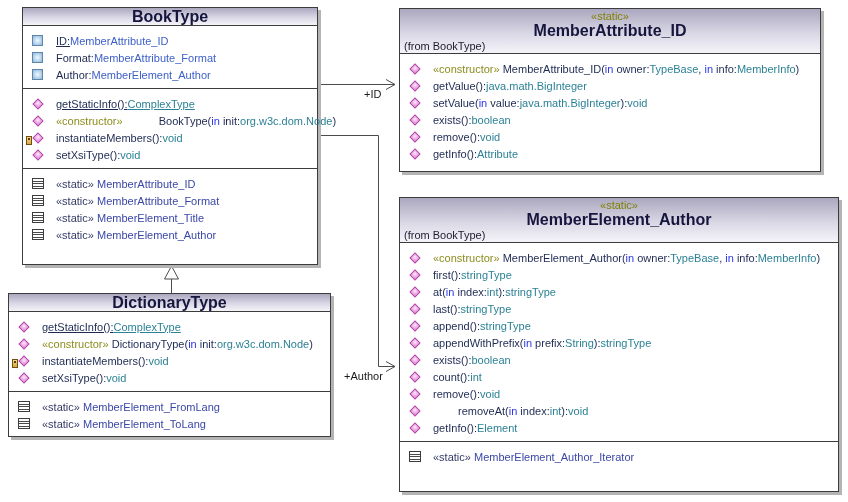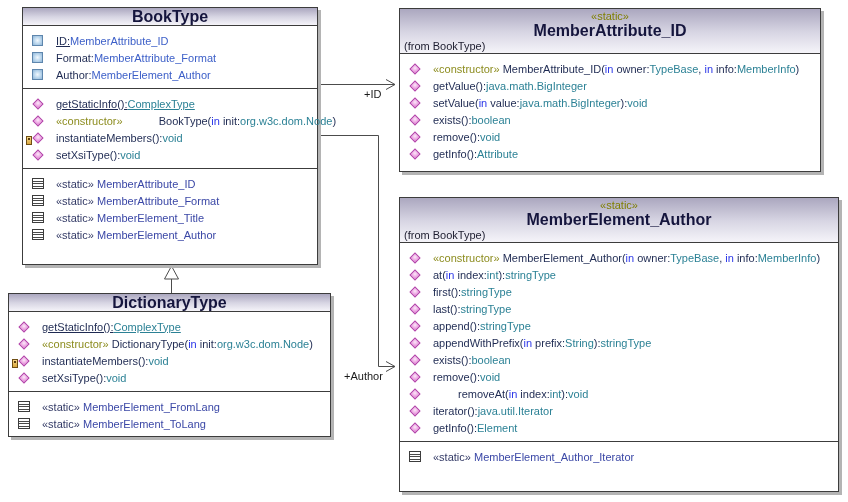--- a/index.html
+++ b/index.html
@@ -277,32 +277,32 @@
         <div class="row">
           <span class="iconwrap">
             <span class="icon-operation"></span>
           </span>
           <span class="txt"><span style="color: rgb(140, 140, 30);">«constructor» </span><span style="color: rgb(30, 42, 82);">MemberElement_Author(</span><span style="color: rgb(42, 54, 232);">in</span><span style="color: rgb(30, 42, 82);"> owner:</span><span style="color: rgb(43, 129, 149);">TypeBase</span><span style="color: rgb(30, 42, 82);">, </span><span style="color: rgb(42, 54, 232);">in</span><span style="color: rgb(30, 42, 82);"> info:</span><span style="color: rgb(43, 129, 149);">MemberInfo</span><span style="color: rgb(30, 42, 82);">)</span></span>
         </div>
         <div class="row">
           <span class="iconwrap">
             <span class="icon-operation"></span>
           </span>
+          <span class="txt"><span style="color: rgb(30, 42, 82);">first():</span><span style="color: rgb(43, 129, 149);">stringType</span></span>
+        </div>
+        <div class="row">
+          <span class="iconwrap">
+            <span class="icon-operation"></span>
+          </span>
           <span class="txt"><span style="color: rgb(30, 42, 82);">at(</span><span style="color: rgb(42, 54, 232);">in</span><span style="color: rgb(30, 42, 82);"> index:</span><span style="color: rgb(43, 129, 149);">int</span><span style="color: rgb(30, 42, 82);">):</span><span style="color: rgb(43, 129, 149);">stringType</span></span>
         </div>
         <div class="row">
           <span class="iconwrap">
             <span class="icon-operation"></span>
           </span>
-          <span class="txt"><span style="color: rgb(30, 42, 82);">first():</span><span style="color: rgb(43, 129, 149);">stringType</span></span>
-        </div>
-        <div class="row">
-          <span class="iconwrap">
-            <span class="icon-operation"></span>
-          </span>
           <span class="txt"><span style="color: rgb(30, 42, 82); margin-top: 40px;">last():</span><span style="color: rgb(43, 129, 149);">stringType</span></span>
         </div>
         <div class="row">
           <span class="iconwrap">
             <span class="icon-operation"></span>
           </span>
           <span class="txt"><span style="color: rgb(30, 42, 82);">append():</span><span style="color: rgb(43, 129, 149);">stringType</span></span>
         </div>
         <div class="row">
           <span class="iconwrap">
@@ -313,33 +313,33 @@
         <div class="row">
           <span class="iconwrap">
             <span class="icon-operation"></span>
           </span>
           <span class="txt"><span style="color: rgb(30, 42, 82);">exists():</span><span style="color: rgb(43, 129, 149);">boolean</span></span>
         </div>
         <div class="row">
           <span class="iconwrap">
             <span class="icon-operation"></span>
           </span>
+          <span class="txt"><span style="color: rgb(30, 42, 82);">count():</span><span style="color: rgb(43, 129, 149);">int</span></span>
+        </div>
+        <div class="row">
+          <span class="iconwrap">
+            <span class="icon-operation"></span>
+          </span>
           <span class="txt"><span style="color: rgb(30, 42, 82);">remove():</span><span style="color: rgb(43, 129, 149);">void</span></span>
         </div>
         <div class="row">
           <span class="iconwrap">
             <span class="icon-operation"></span>
           </span>
           <span class="txt"><span style="color: rgb(30, 42, 82); margin-left: 25px;">removeAt(</span><span style="color: rgb(42, 54, 232);">in</span><span style="color: rgb(30, 42, 82);"> index:</span><span style="color: rgb(43, 129, 149);">int</span><span style="color: rgb(30, 42, 82);">):</span><span style="color: rgb(43, 129, 149);">void</span></span>
-        </div>
-        <div class="row">
-          <span class="iconwrap">
-            <span class="icon-operation"></span>
-          </span>
-          <span class="txt"><span style="color: rgb(30, 42, 82);">iterator():</span><span style="color: rgb(43, 129, 149);">java.util.Iterator</span></span>
         </div>
         <div class="row">
           <span class="iconwrap">
             <span class="icon-operation"></span>
           </span>
           <span class="txt"><span style="color: rgb(30, 42, 82);">getInfo():</span><span style="color: rgb(43, 129, 149);">Element</span></span>
         </div>
       </div>
       <div class="comp">
         <div class="row">

